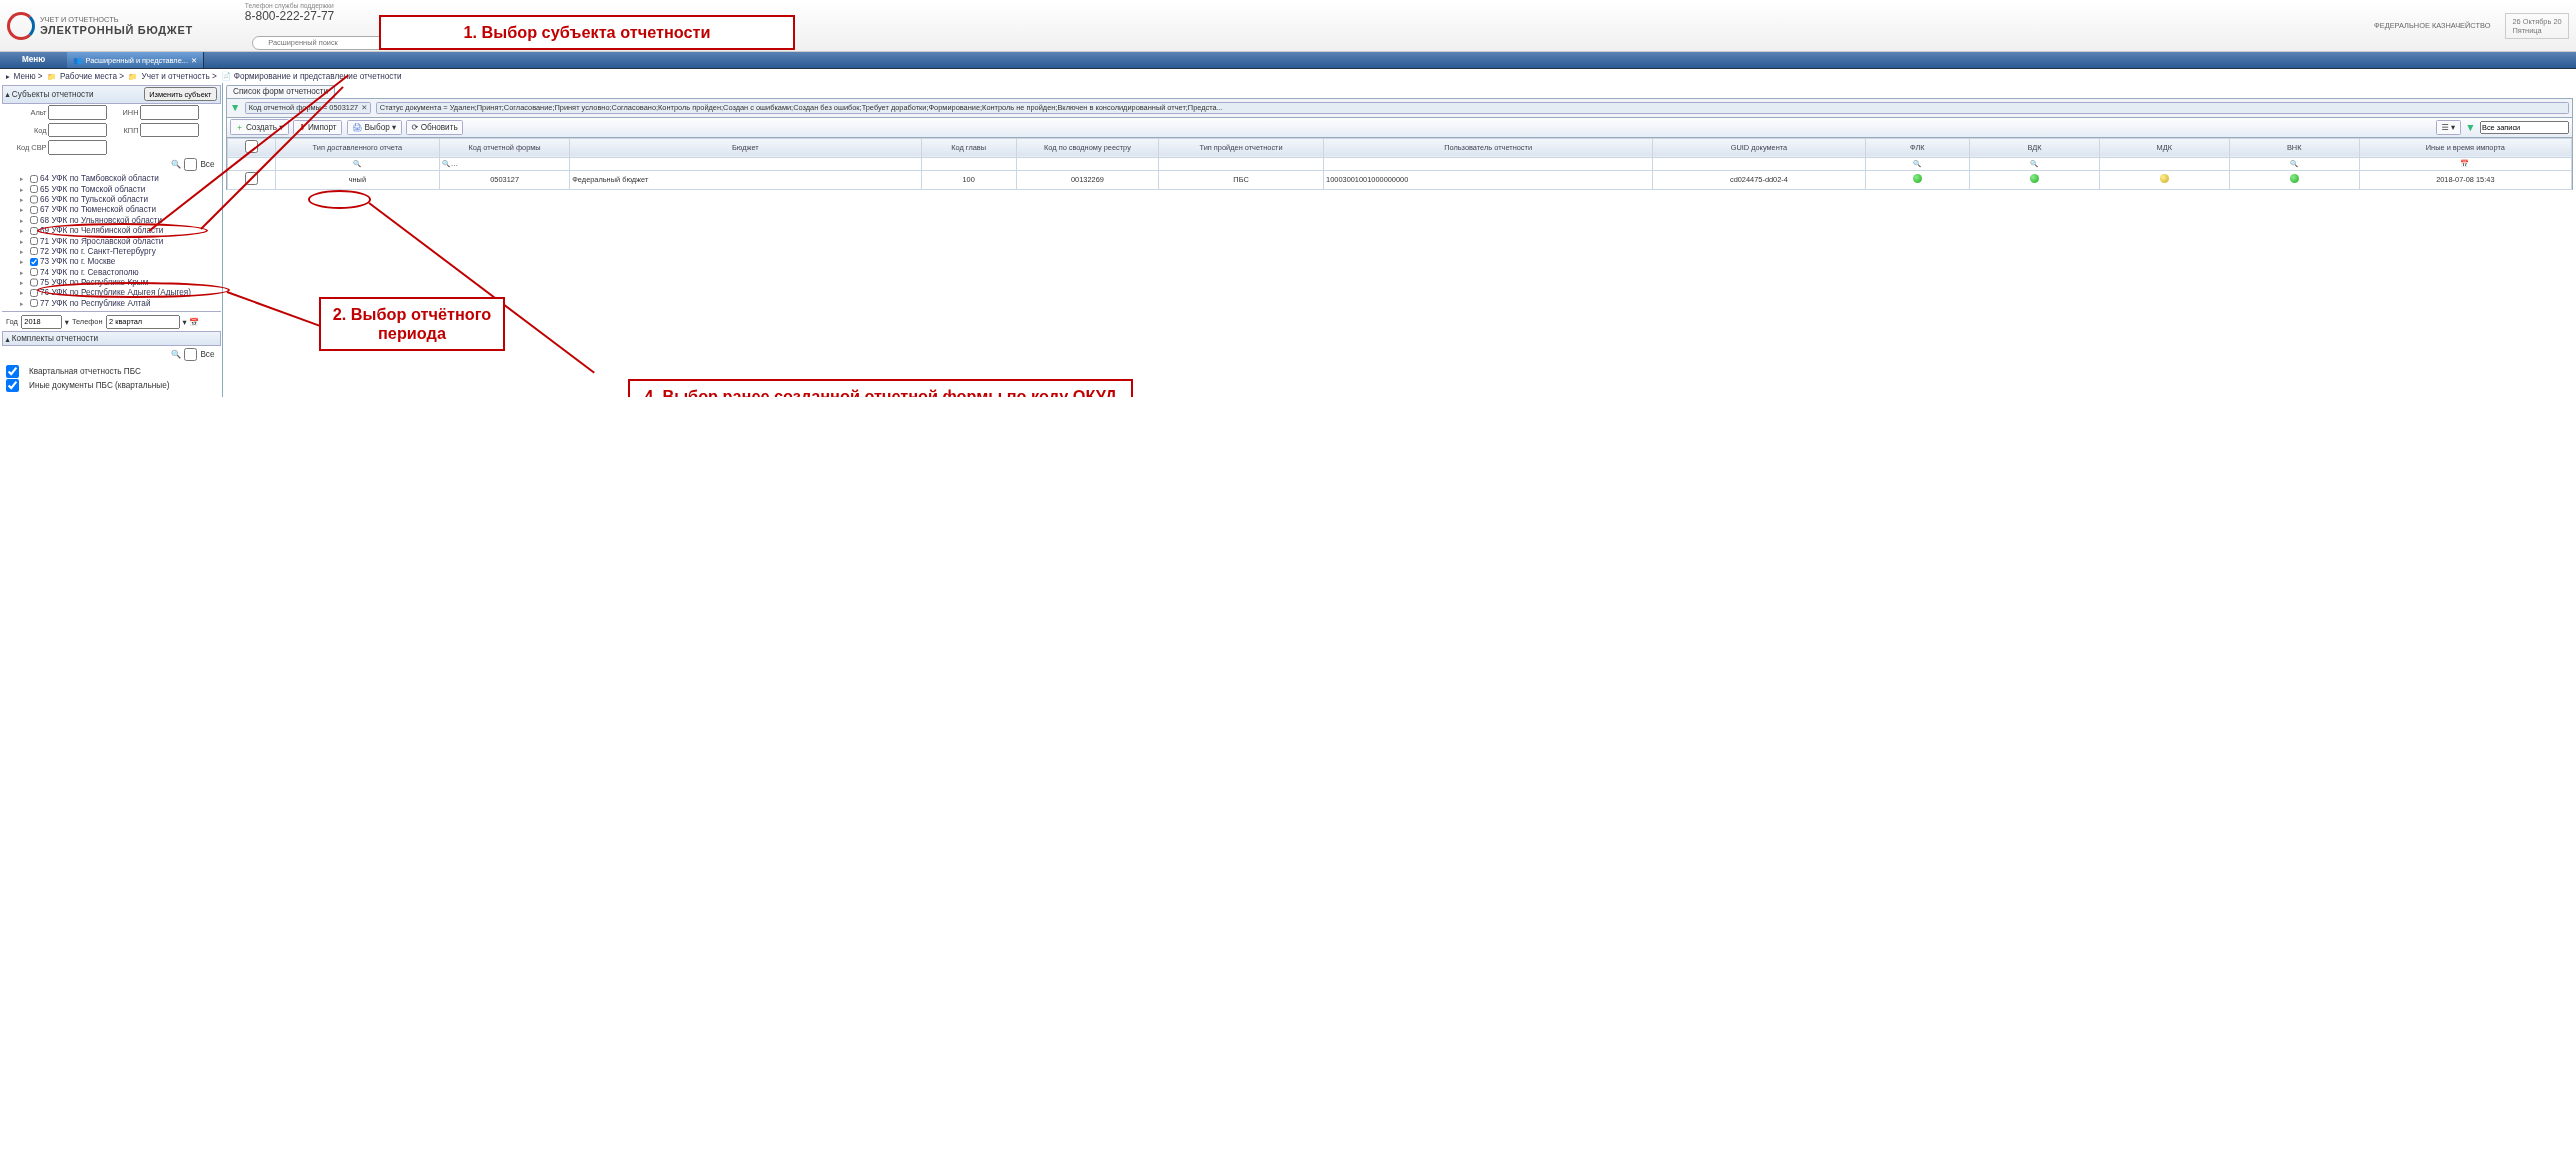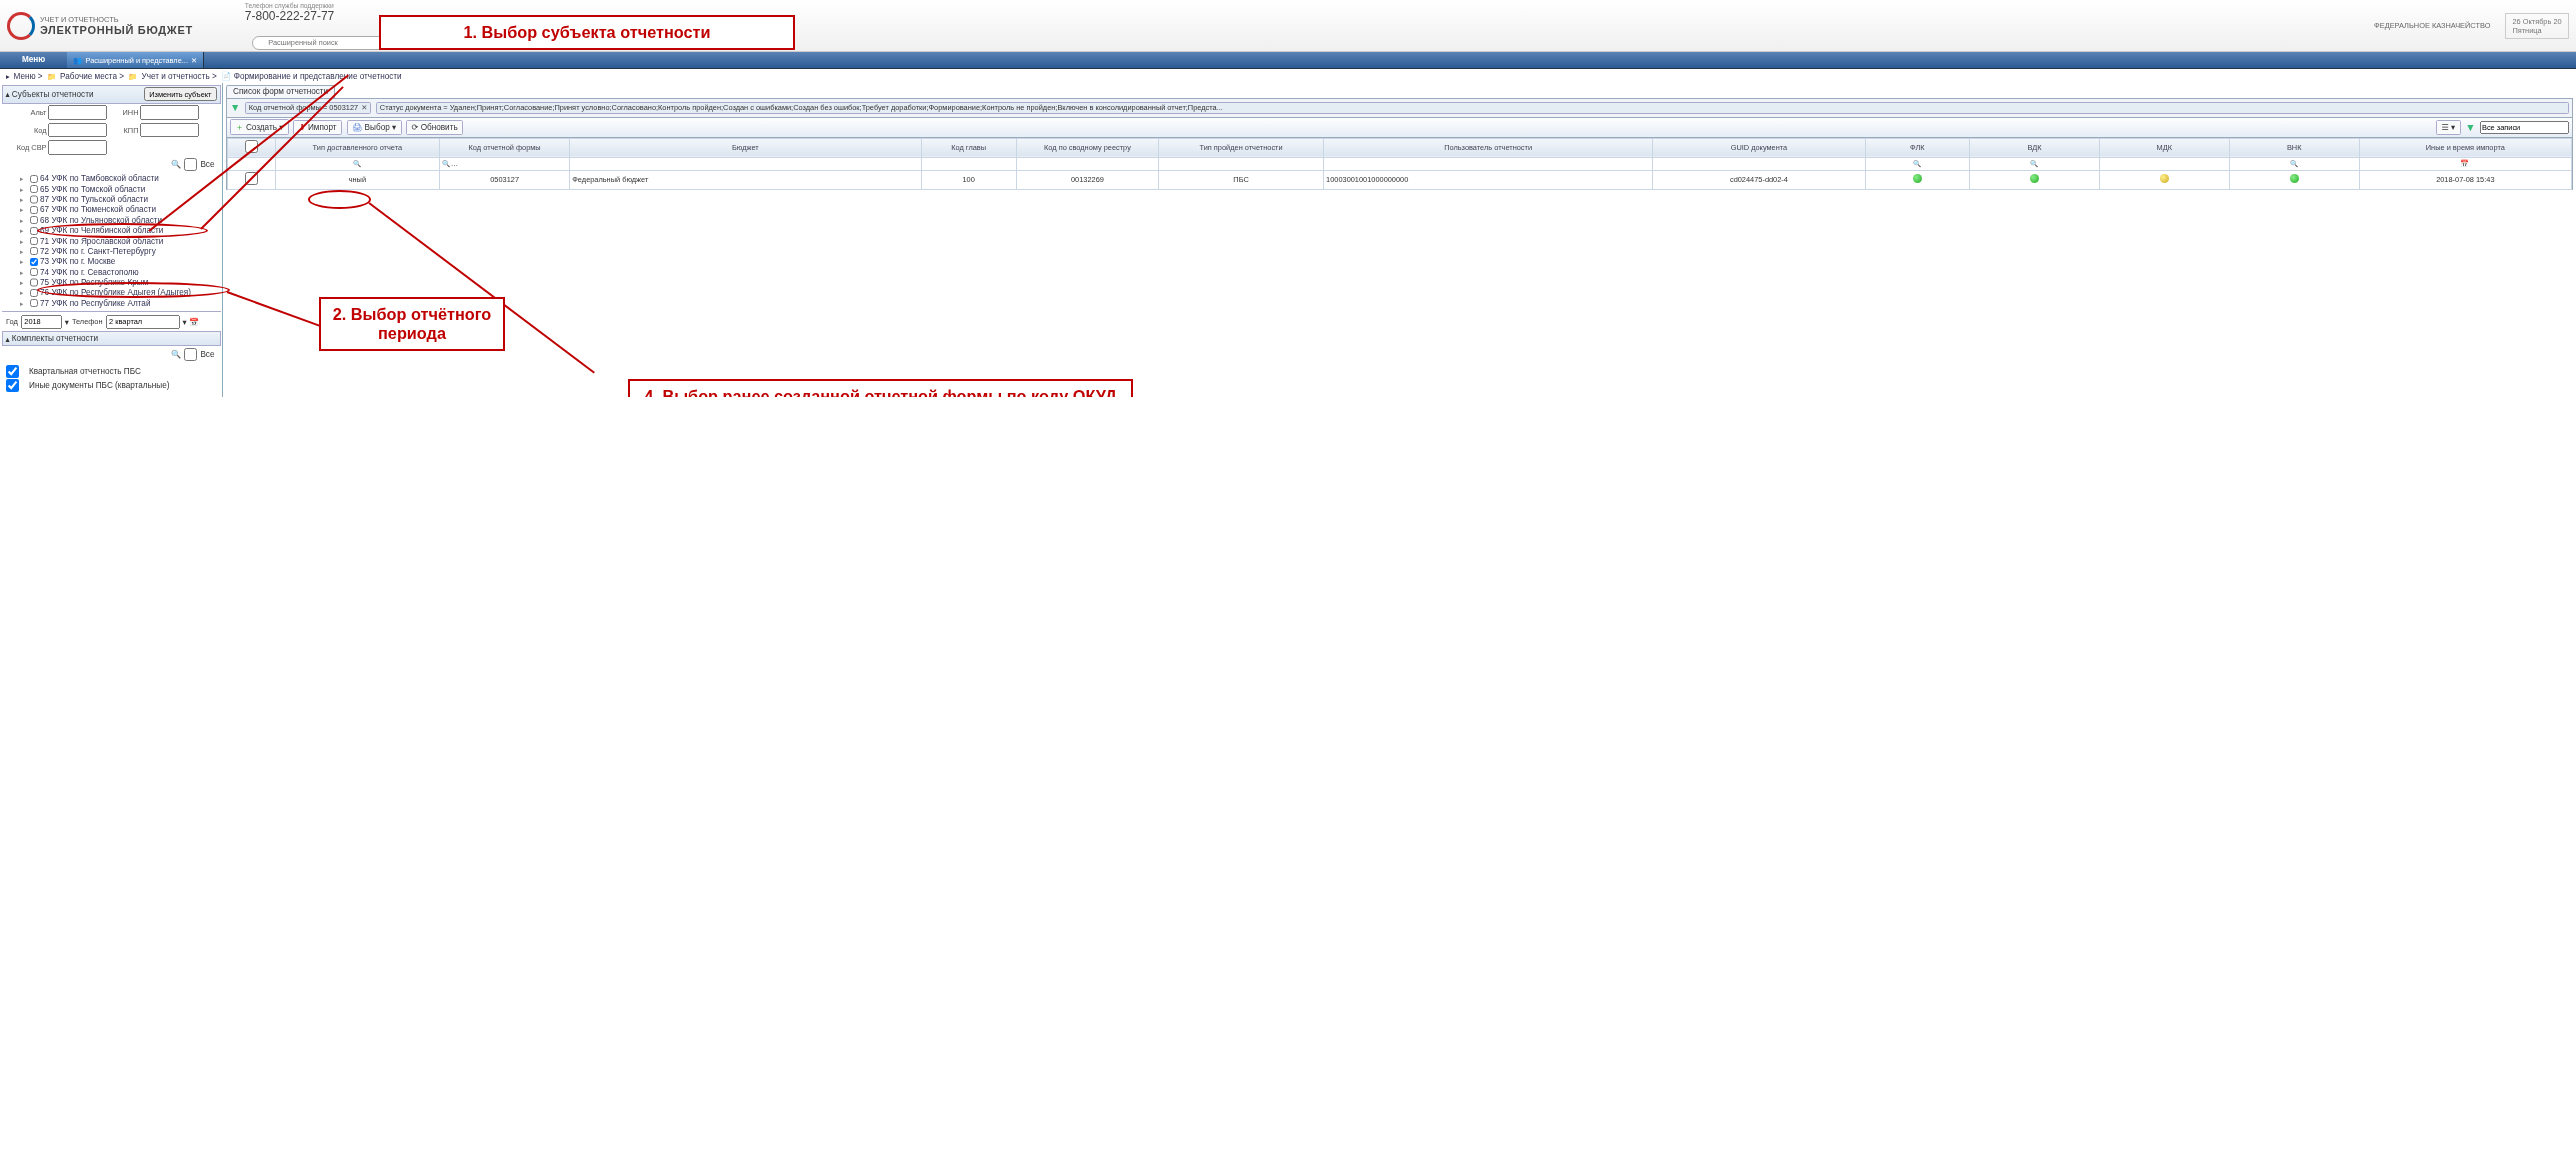--- a/index.html
+++ b/index.html
@@ -102,21 +102,21 @@
 <div class="top-banner">
   <div class="logo-block">
     <div class="logo-circle"></div>
     <div class="logo-text">
       <div>УЧЕТ И ОТЧЕТНОСТЬ</div>
       <b>ЭЛЕКТРОННЫЙ БЮДЖЕТ</b>
     </div>
   </div>
   <div class="support">
     <div class="lbl">Телефон службы поддержки</div>
-    <div class="phone">7-800-222-27-77</div>
+    <div class="phone">8-800-222-27-77</div>
     <div class="search-wrap">
       <input placeholder="Расширенный поиск" style="">
     </div>
   </div>
   <div class="notify">
     <div><span class="warn-icon">⚠</span> <b>Уведомление:</b></div>
     <div class="err">На странице произошла ошибка</div>
   </div>
   <div class="org-block">ФЕДЕРАЛЬНОЕ КАЗНАЧЕЙСТВО</div>
   <div class="date-block">
@@ -183,21 +183,21 @@
           <span>64 УФК по Тамбовской области</span>
         </div>
         <div class="tree-item">
           <span class="sq"></span>
           <input type="checkbox" style="">
           <span>65 УФК по Томской области</span>
         </div>
         <div class="tree-item">
           <span class="sq"></span>
           <input type="checkbox" style="">
-          <span>87 УФК по Тульской области</span>
+          <span>66 УФК по Тульской области</span>
         </div>
         <div class="tree-item">
           <span class="sq"></span>
           <input type="checkbox" style="">
           <span>67 УФК по Тюменской области</span>
         </div>
         <div class="tree-item">
           <span class="sq"></span>
           <input type="checkbox" style="">
           <span>68 УФК по Ульяновской области</span>

